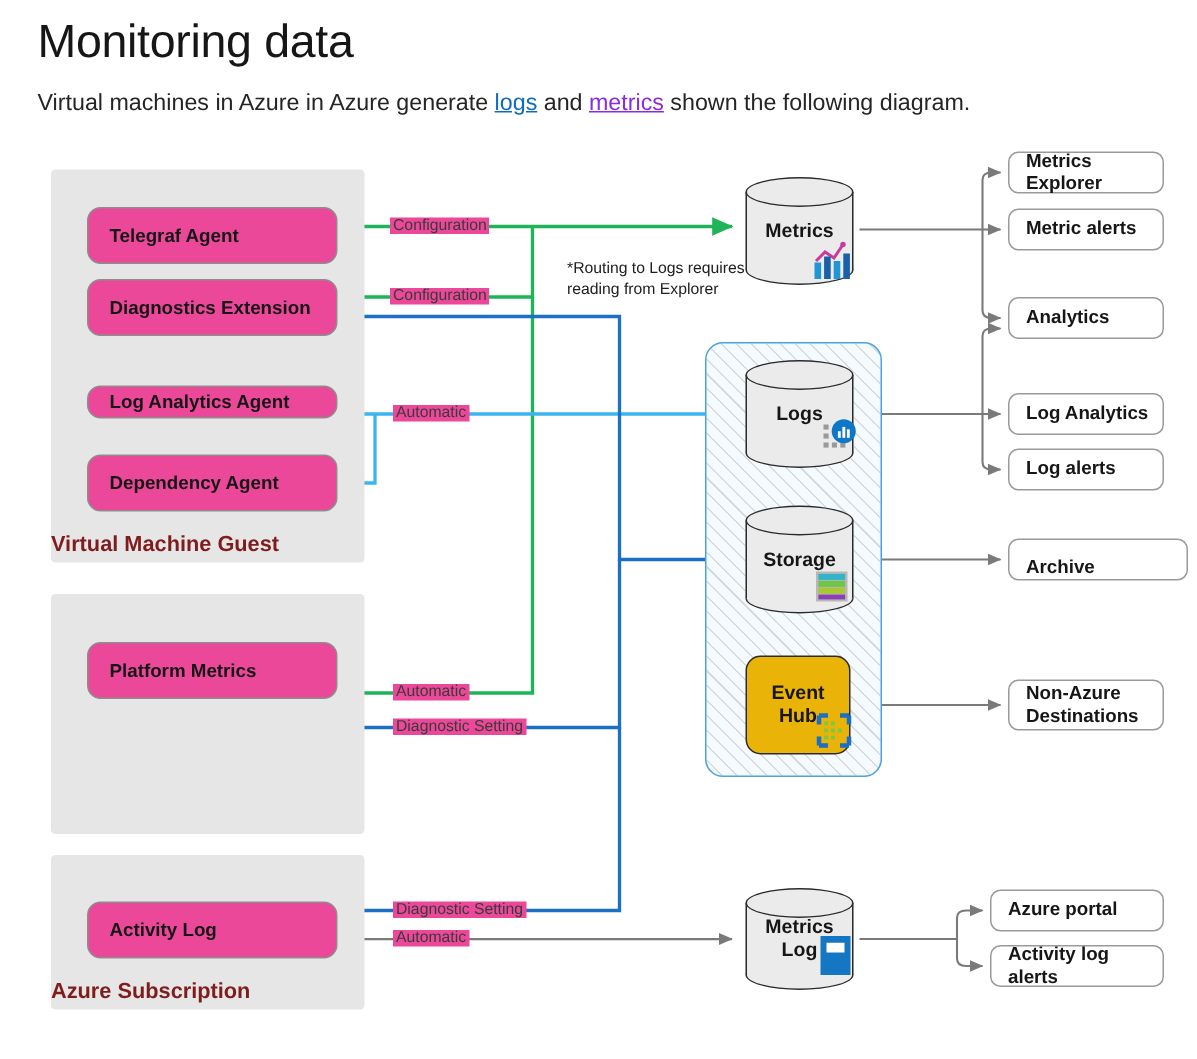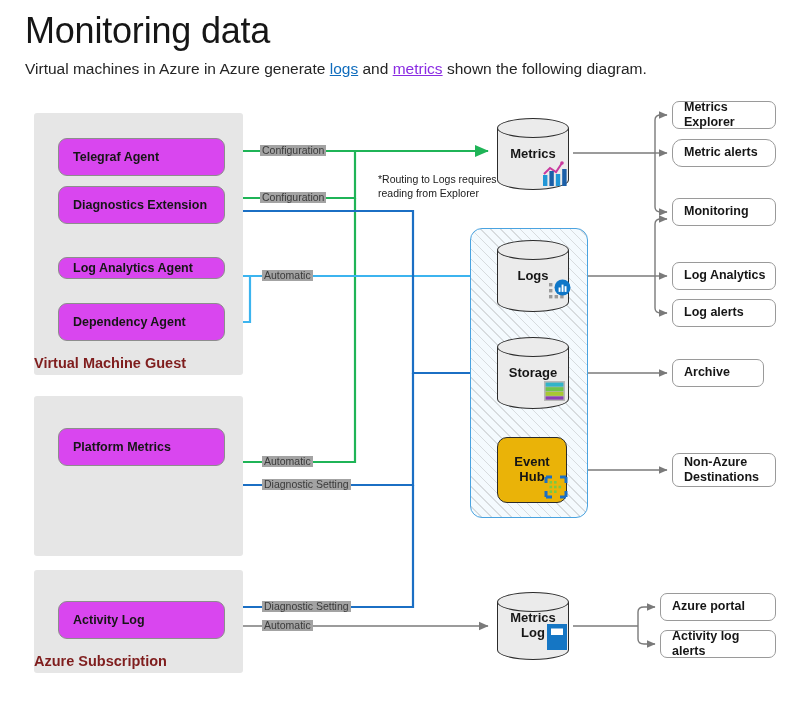--- a/index.html
+++ b/index.html
@@ -3,42 +3,42 @@
 <meta charset="utf-8">
 <style>
   html,body{margin:0;padding:0;}
   body{
     width:798px;height:706px;background:#ffffff;
     font-family:"Liberation Sans", sans-serif;
     color:#1a1a1a; overflow:hidden; position:relative;
   }
   #page-title{
     position:absolute; left:25px; top:10px;
-    font-size:36px; font-weight:400; letter-spacing:-0.2px; color:#161616;
+    font-size:31px; font-weight:400; letter-spacing:-0.2px; color:#161616;
   }
   #intro{
     position:absolute; left:25px; top:60px;
     font-size:15.5px; color:#252525; white-space:nowrap;
   }
   #intro a{ text-decoration:underline; }
   a.link-logs{ color:#0f6cbd; }
   a.link-metrics{ color:#8a2be2; }
 
   #diagram{ position:absolute; left:0; top:0; width:798px; height:706px; }
   svg#wires{ position:absolute; left:0; top:0; width:798px; height:706px; }
 
   .grp{
     position:absolute; background:#e6e6e6; border-radius:3px;
   }
   .grp-label{
     position:absolute; font-size:14.5px; font-weight:bold; color:#7f1d1d;
     white-space:nowrap;
   }
   .node{
-    position:absolute; background:#d946ef; border:1.3px solid #8d8d8d;
+    position:absolute; background:#ec4899; border:1.3px solid #8d8d8d;
     border-radius:9px; display:flex; align-items:center;
     font-size:12.5px; font-weight:bold; color:#161616; padding-left:14px;
     box-sizing:border-box;
   }
   .out{
     position:absolute; background:#ffffff; border:1.1px solid #9a9a9a;
     border-radius:7px; display:flex; align-items:center;
     font-size:12.5px; font-weight:bold; color:#161616; padding-left:11px;
     box-sizing:border-box; line-height:1.22;
   }
@@ -71,21 +71,21 @@
     line-height:1.12; box-sizing:border-box;
   }
   .hatch{
     position:absolute; border:1.7px solid #4aa3e0; border-radius:12px;
     background-color:#f4fafe;
     background-image:repeating-linear-gradient(45deg,
       rgba(150,150,150,.30) 0 1px, rgba(0,0,0,0) 1px 7px);
     box-sizing:border-box;
   }
   .wlabel{
-    position:absolute; font-size:10.5px; color:#3a3a3a; background:#a3a3a3;
+    position:absolute; font-size:10.5px; color:#3a3a3a; background:#ec4899;
     white-space:nowrap; padding:0 2px; line-height:1;
   }
   .footnote{
     position:absolute; font-size:10.5px; color:#202020; line-height:1.38;
     white-space:pre-line;
   }
   .ico{ position:absolute; z-index:5; }
 </style>
 </head>
 <body>
@@ -265,33 +265,33 @@
   <div class="wlabel" style="left:262px;top:479px;">Diagnostic Setting</div>
   <div class="wlabel" style="left:262px;top:601px;">Diagnostic Setting</div>
   <div class="wlabel" style="left:262px;top:620px;">Automatic</div>
 
   <div class="footnote" style="left:378px;top:172px;width:150px;">*Routing to Logs requires
 reading from Explorer</div>
 
   <div class="out" style="left:672px;top:101px;width:104px;height:28px;">
     <span>Metrics Explorer</span>
   </div>
-  <div class="out" style="left:672px;top:139px;width:104px;height:28px;border-radius:10px;">
+  <div class="out" style="left:672px;top:139px;width:104px;height:28px;">
     <span>Metric alerts</span>
   </div>
   <div class="out" style="left:672px;top:198px;width:104px;height:28px;">
-    <span>Monitoring</span>
+    <span>Analytics</span>
   </div>
   <div class="out" style="left:672px;top:262px;width:104px;height:28px;">
     <span>Log Analytics</span>
   </div>
   <div class="out" style="left:672px;top:299px;width:104px;height:28px;">
     <span>Log alerts</span>
   </div>
-  <div class="out" style="left:672px;top:359px;width:92px;height:28px;">
+  <div class="out" style="left:672px;top:359px;width:120px;height:28px;align-items:flex-end;">
     <span>Archive</span>
   </div>
   <div class="out" style="left:672px;top:453px;width:104px;height:34px;">
     <span style="white-space:pre-line;">Non-Azure
 Destinations</span>
   </div>
   <div class="out" style="left:660px;top:593px;width:116px;height:28px;">
     <span>Azure portal</span>
   </div>
   <div class="out" style="left:660px;top:630px;width:116px;height:28px;">

